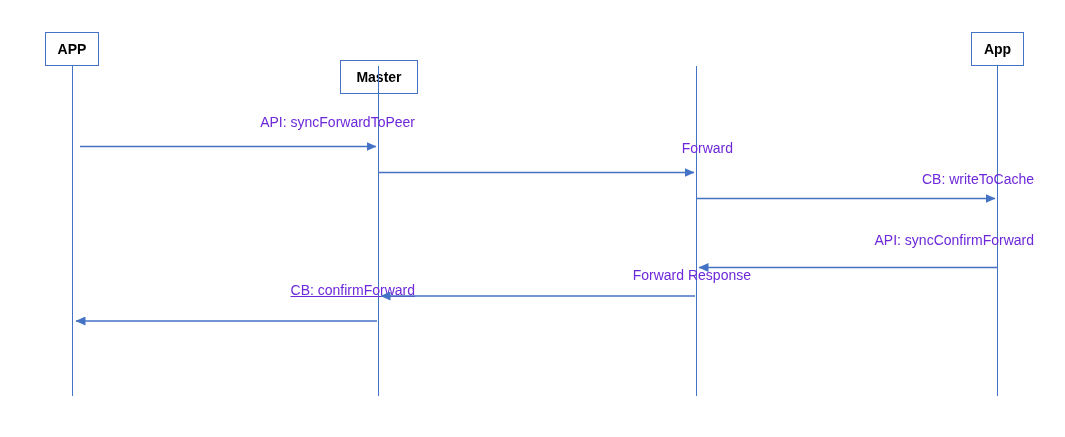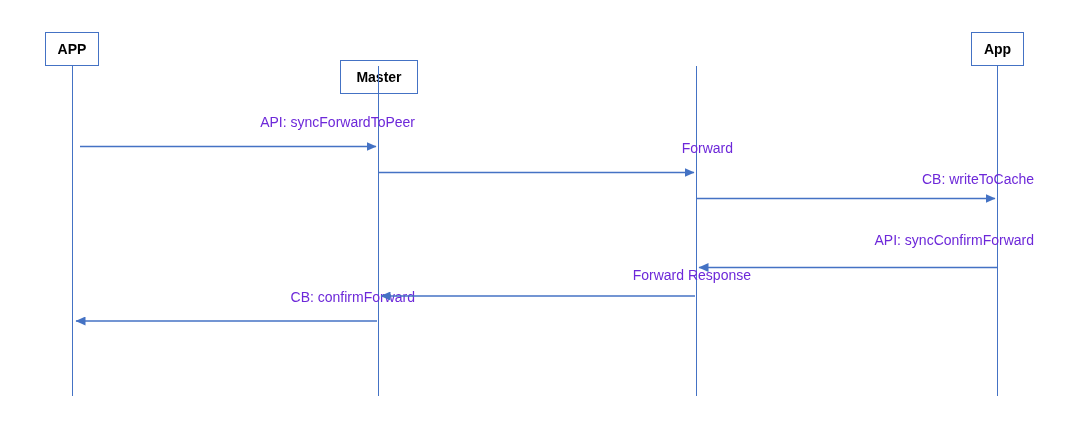--- a/index.html
+++ b/index.html
@@ -52,21 +52,21 @@
     color: #6d28d9;
     text-align: right;
     white-space: nowrap;
     margin-left: 37px;
   }
   .msg-0 { left: 72px;  width: 306px; top: 114px; }
   .msg-1 { left: 378px; width: 318px; top: 140px; }
   .msg-2 { left: 696px; width: 301px; top: 171px; }
   .msg-3 { left: 696px; width: 301px; top: 232px; }
   .msg-4 { left: 396px; width: 318px; top: 267px; }
-  .msg-5 { left: 72px;  width: 306px; top: 289px; }
+  .msg-5 { left: 72px;  width: 306px; top: 282px; text-decoration: underline; }
   .arrows {
     position: absolute;
     left: 0;
     top: 0;
     pointer-events: none;
   }
   .arrows line {
     stroke: #4472c4;
     stroke-width: 1.5;
   }

